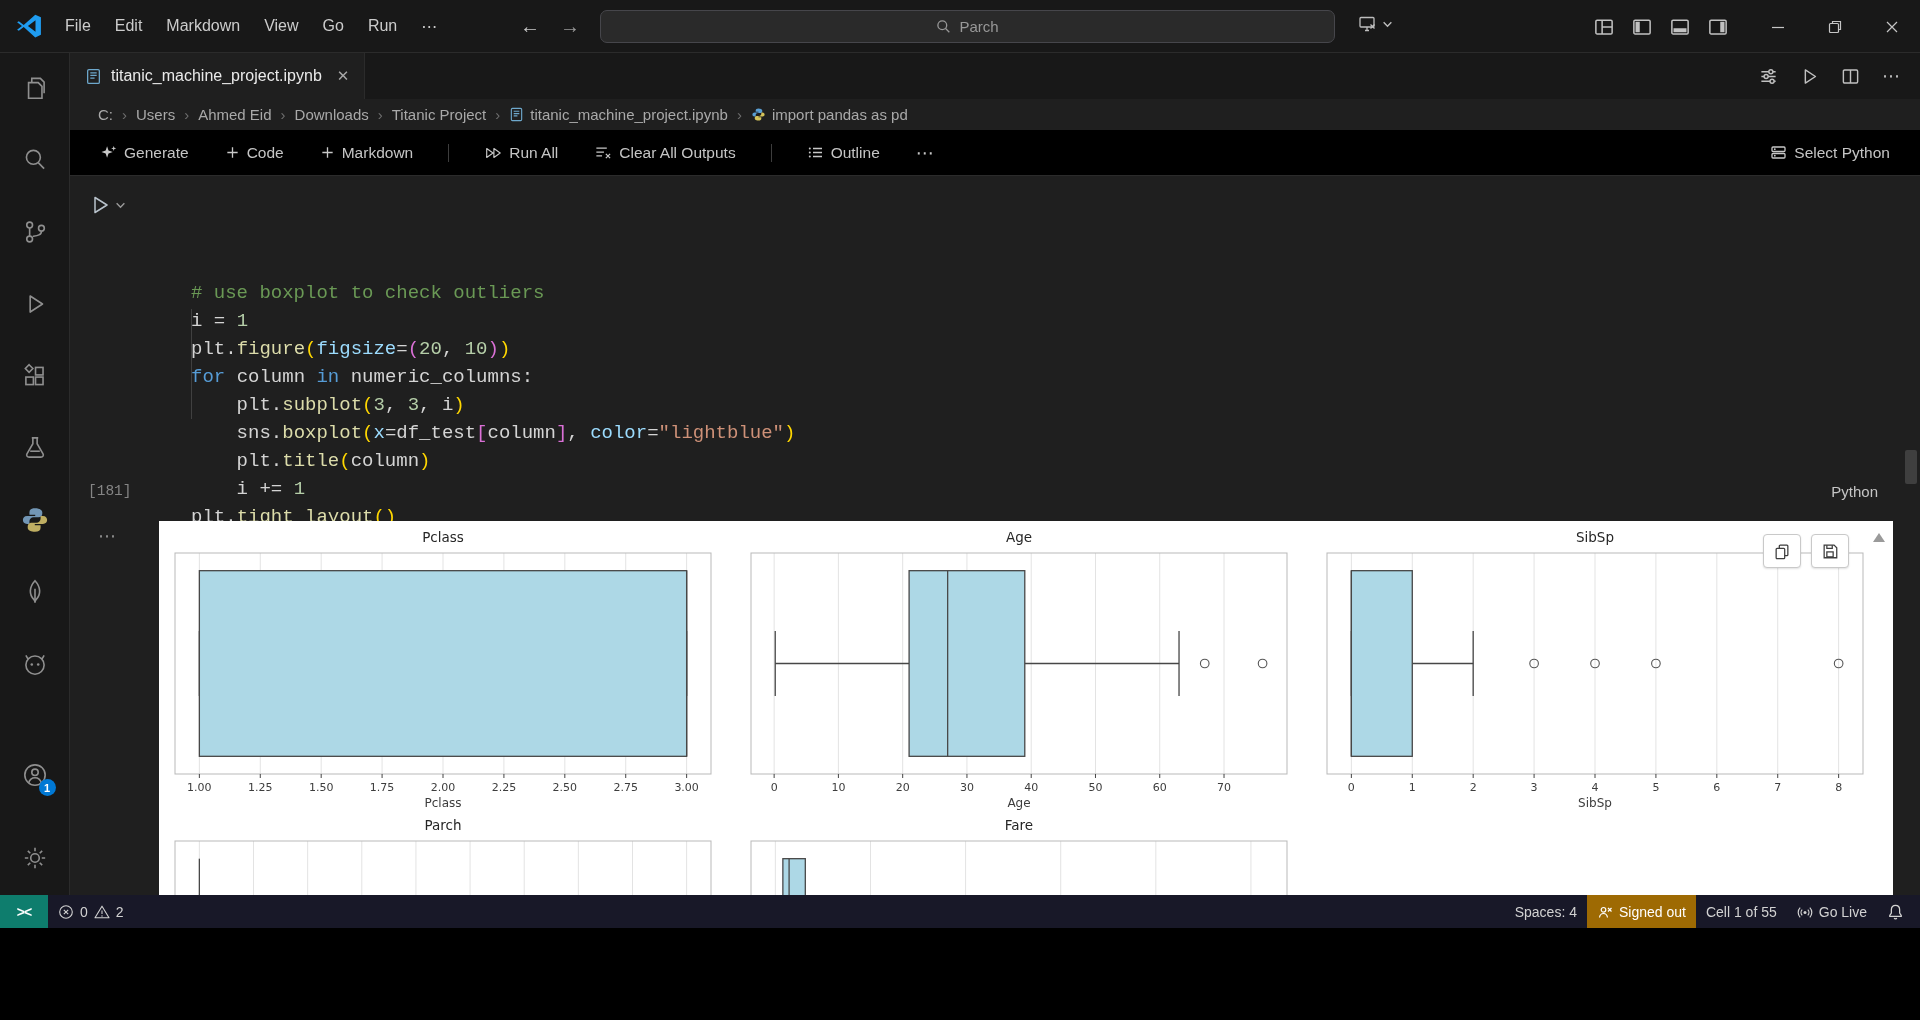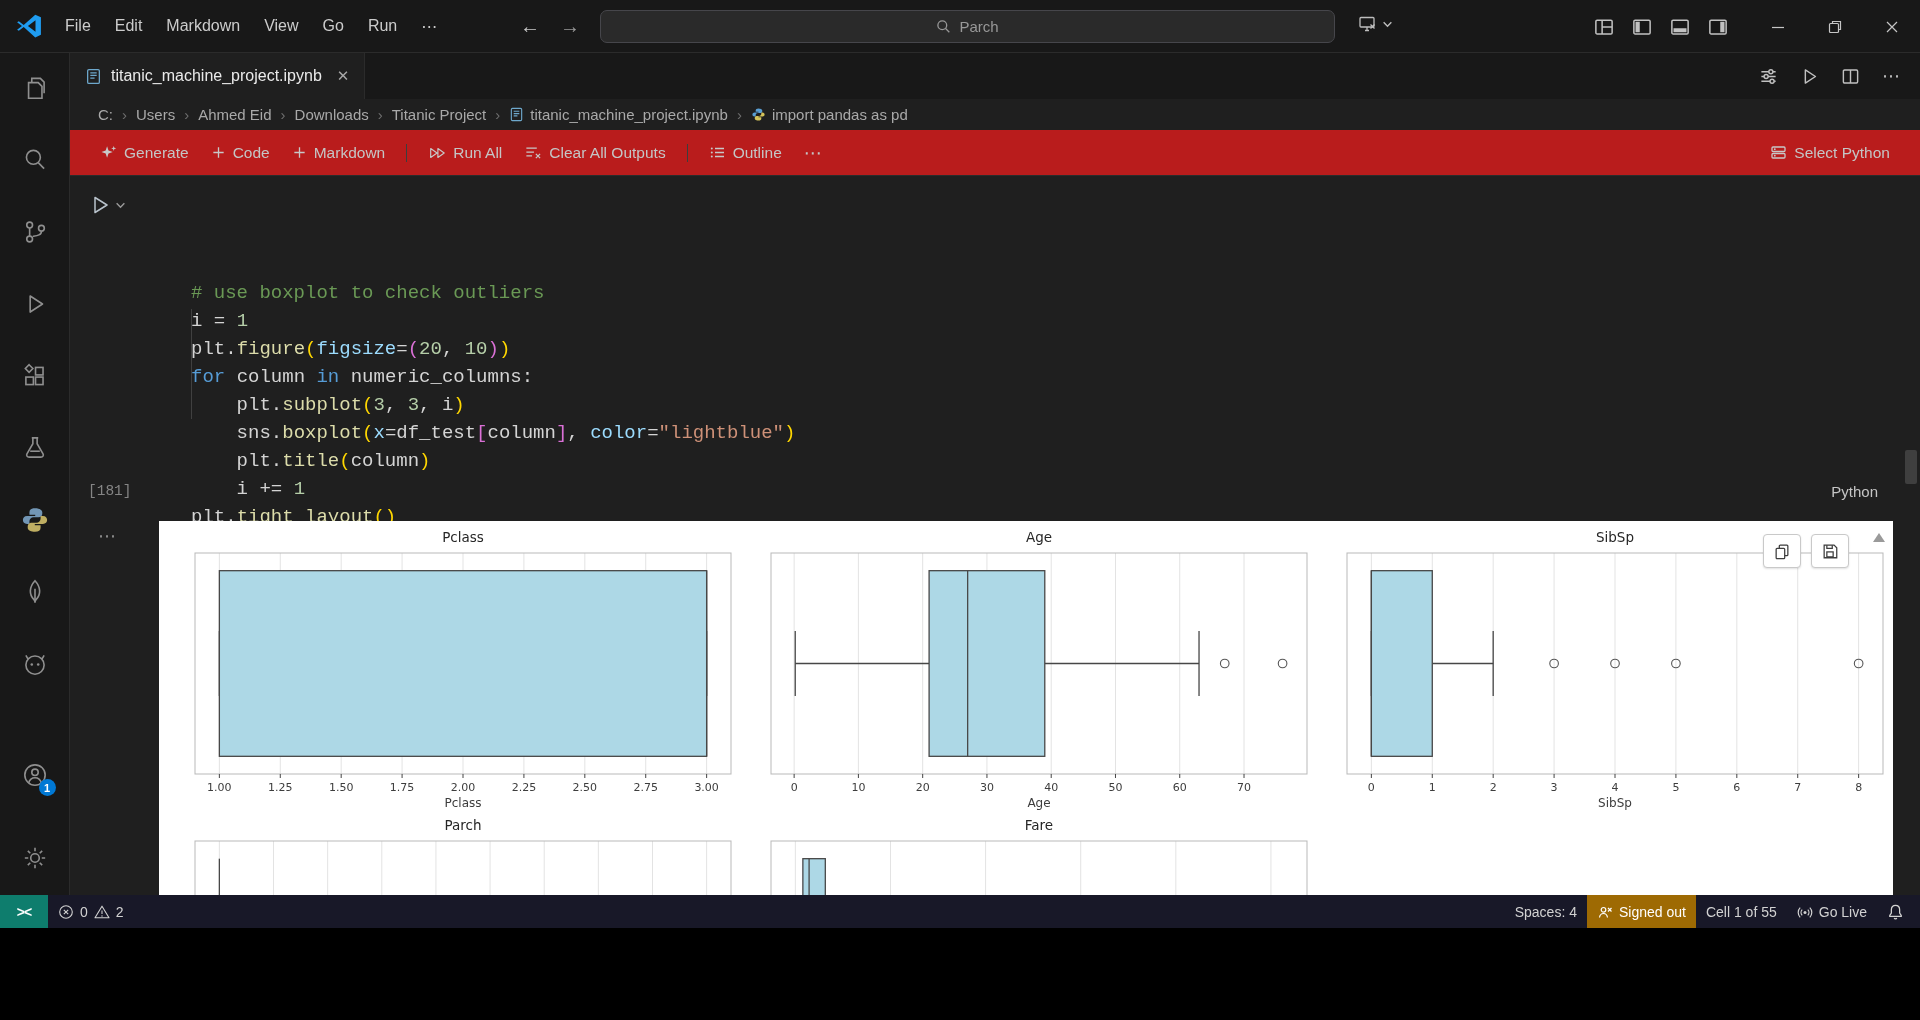--- a/index.html
+++ b/index.html
@@ -31,22 +31,22 @@
 .tab .close{color:#a8a8a8;font-size:15px;margin-left:6px}
 .tab-actions{margin-left:auto;display:flex;align-items:center;gap:22px;padding-right:20px}
 
 
 .breadcrumbs{position:absolute;top:99px;left:70px;right:0;height:31px;background:#1f1f1f;
   display:flex;align-items:center;padding-left:26px;font-size:15px;color:#a9a9a9;white-space:nowrap}
 .bc-item{display:flex;align-items:center;gap:6px;padding:1px 2px}
 .bc-sep{color:#6e6e6e;margin:0 7px;font-size:15px}
 
 
-.nbtoolbar{position:absolute;top:130px;left:70px;right:0;height:46px;background:#b91c1c;
-  border-bottom:1px solid #2b2b2b;display:flex;align-items:center;padding-left:20px;gap:2px;
+.nbtoolbar{position:absolute;top:130px;left:70px;right:0;height:46px;background:#000000;
+  border-bottom:1px solid #2b2b2b;display:flex;align-items:center;padding-left:20px;gap:16px;
   font-size:15.5px;color:#c5c5c5}
 .tb-item{display:flex;align-items:center;gap:7px;padding:5px 10px;border-radius:5px;white-space:nowrap}
 .tb-sep{width:1px;height:18px;background:#3d3d3d;margin:0 9px}
 .tb-right{margin-left:auto;margin-right:20px}
 
 
 .editor{position:absolute;left:70px;top:177px;right:0;bottom:33px;background:#1f1f1f;overflow:hidden}
 .run-btn{position:absolute;left:20px;top:16px;display:flex;align-items:flex-start;gap:3px}
 .code-area{position:absolute;left:121px;top:18px;font-family:Liberation Mono, monospace;
   font-size:19px;line-height:28px;white-space:pre}
@@ -55,21 +55,21 @@
 .tk-cm{color:#6A9955}.tk-p{color:#d4d4d4}.tk-v{color:#d4d4d4}.tk-n{color:#B5CEA8}
 .tk-f{color:#DCDCAA}.tk-k{color:#569CD6}.tk-pr{color:#9CDCFE}.tk-s{color:#CE9178}
 .tk-b1{color:#FFD700}.tk-b2{color:#DA70D6}
 .exec-count{position:absolute;left:18px;top:306px;font-size:14.5px;color:#858585;
   font-family:"Liberation Mono",monospace}
 .lang-label{position:absolute;right:42px;top:306px;font-size:15px;color:#c5c5c5}
 .out-ellipsis{position:absolute;left:28px;top:348px;color:#8f8f8f;font-size:18px;letter-spacing:2px}
 
 
 .figure{position:absolute;left:89px;top:344px;width:1734px;bottom:0;background:#ffffff;overflow:hidden}
-.fig-row{display:flex;gap:12px;padding-left:20px}
+.fig-row{display:flex;gap:12px;padding-left:0}
 .fig-row1{margin-top:6px}
 .fig-row2{margin-top:2px}
 .subplot text{font-family:"DejaVu Sans",sans-serif}
 .plot-title{font-size:13.5px;fill:#262626}
 .tick-label{font-size:11px;fill:#3d3d3d}
 .axis-label{font-size:12px;fill:#3d3d3d}
 .grid{stroke:#e3e3e3;stroke-width:1}
 .frame{stroke:#b9b9b9;stroke-width:1;fill:none}
 .tickmark{stroke:#444;stroke-width:1}
 .wline{stroke:#474747;stroke-width:1.3;fill:none}

